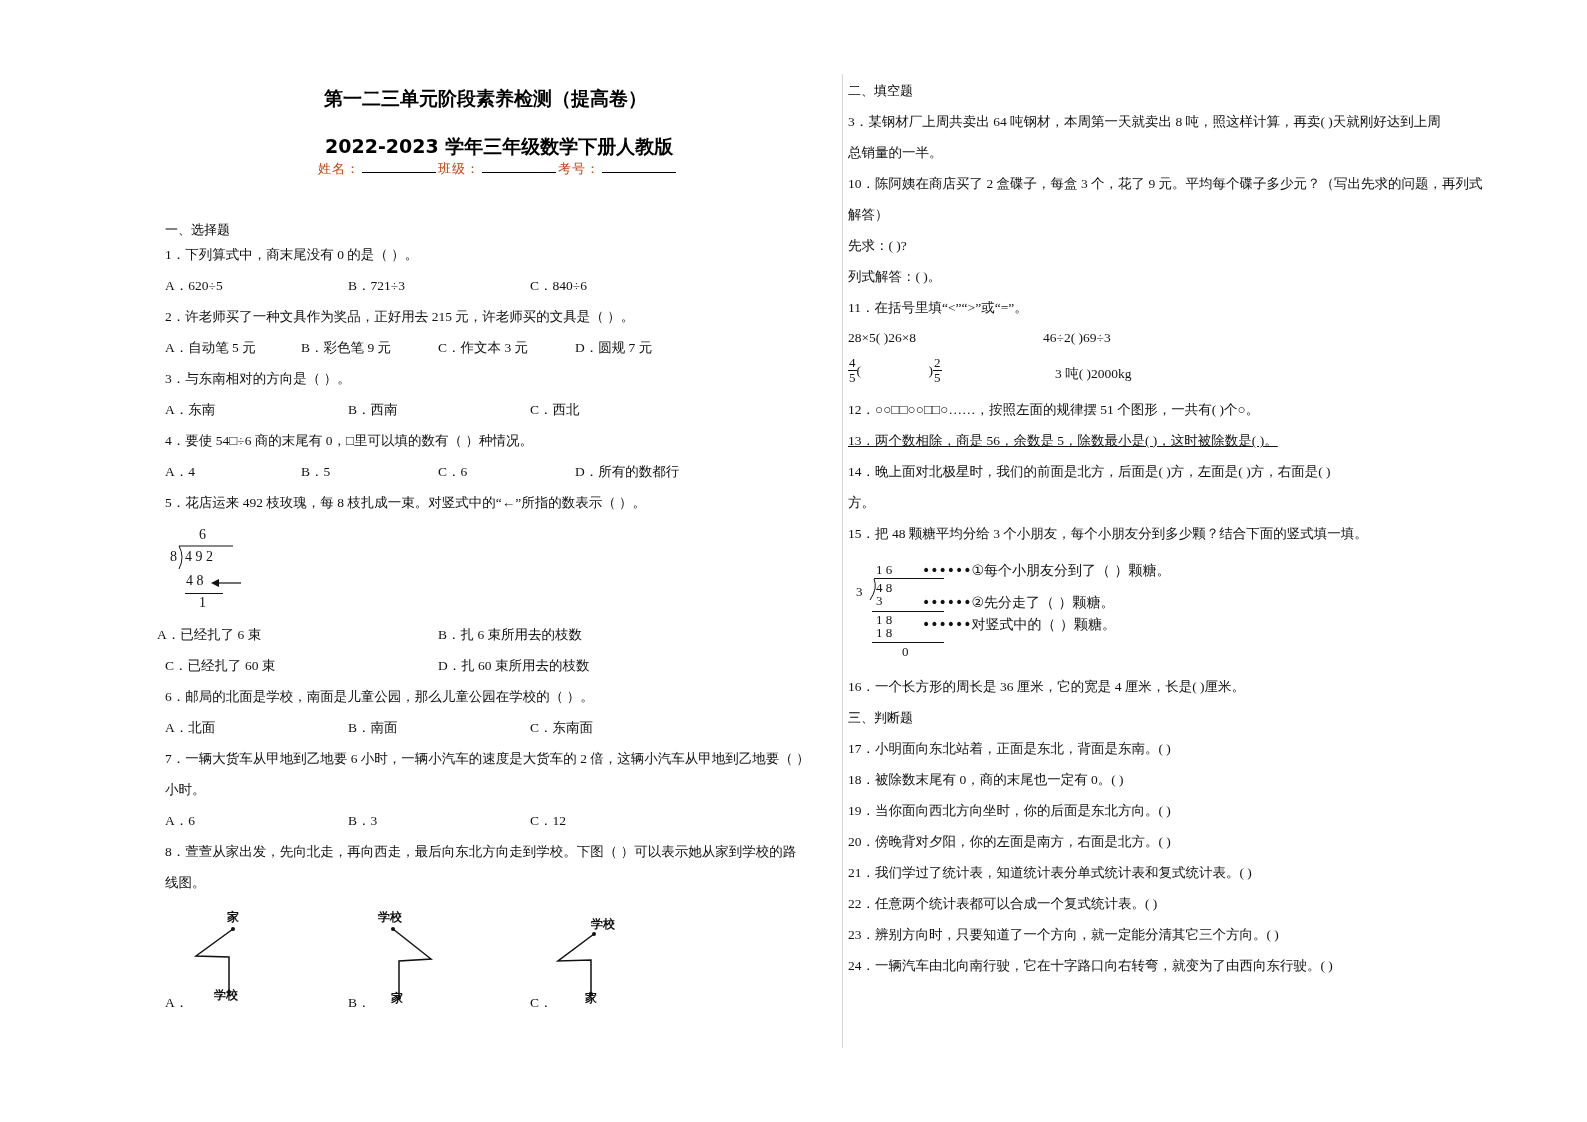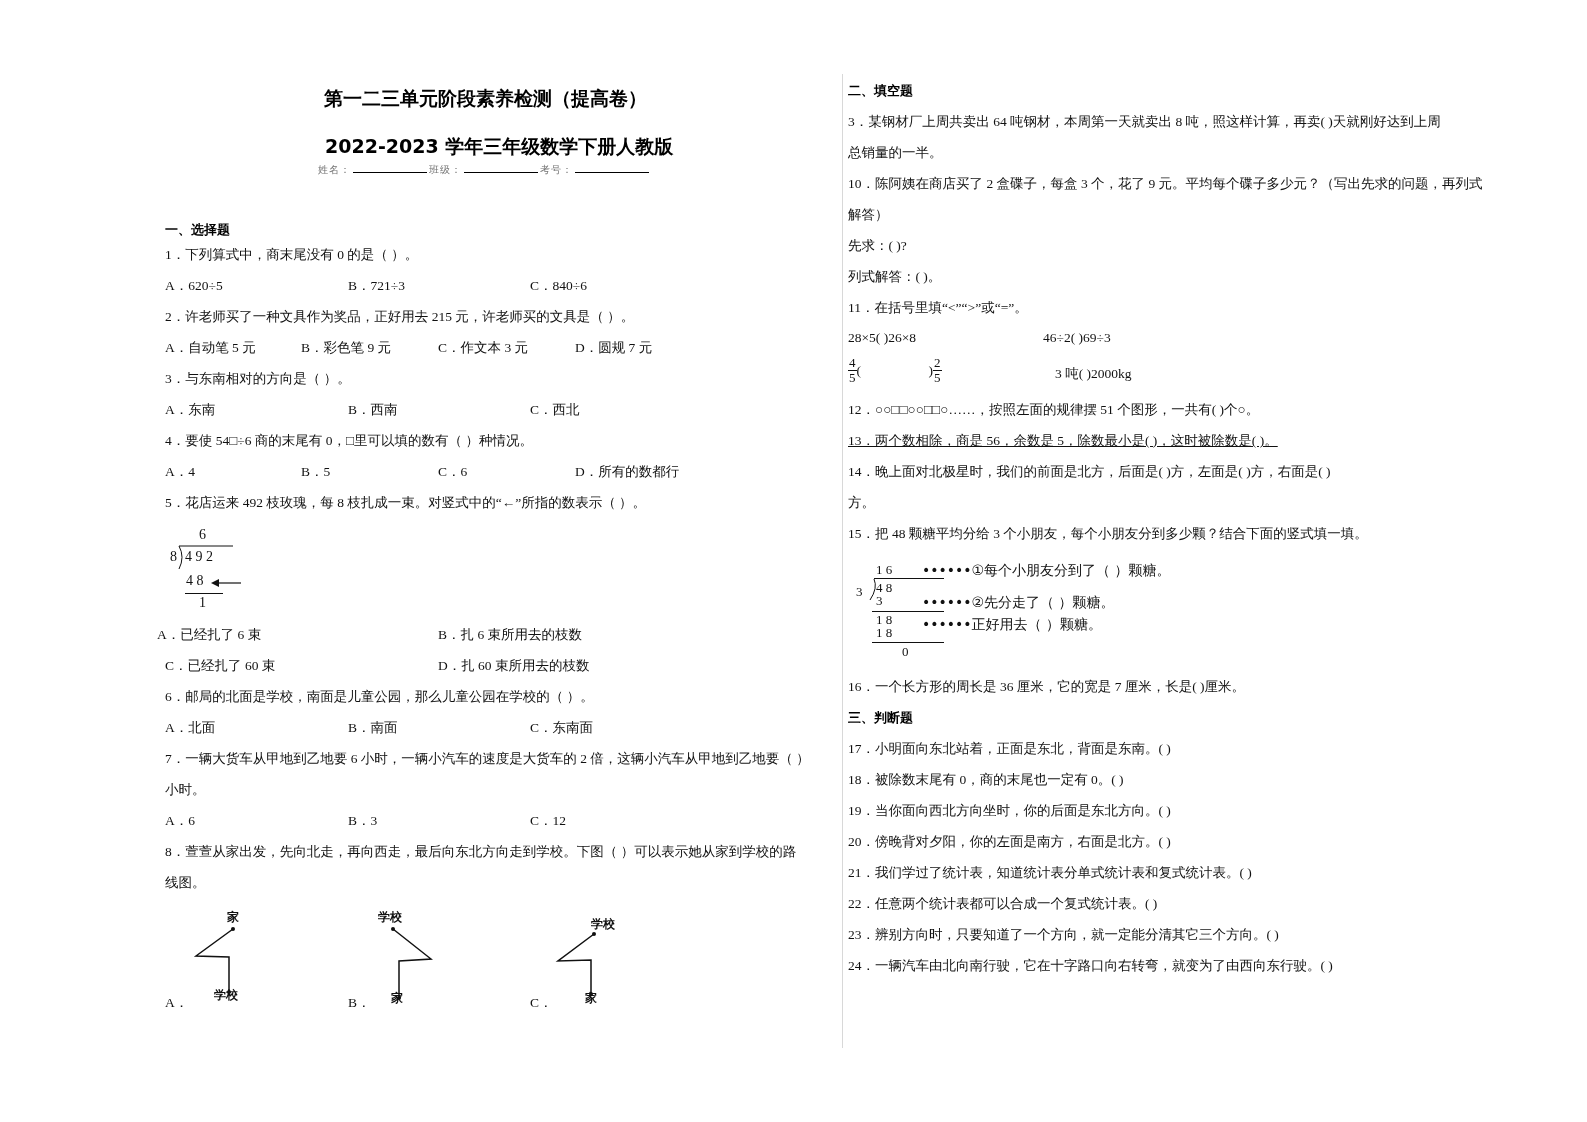--- a/index.html
+++ b/index.html
@@ -1,22 +1,22 @@
 <!DOCTYPE html>
 <html><head>
 <meta charset="utf-8">
 <style>
   html, body { margin:0; padding:0; background:#ffffff; }
   body { width:1587px; height:1122px; position:relative; overflow:hidden;
          font-family:"Liberation Serif","DejaVu Serif",serif; color:#111; }
   .abs { position:absolute; white-space:nowrap; }
   .title { font-family:"DejaVu Sans","Liberation Sans",sans-serif; font-weight:bold; font-size:19px; color:#000; }
-  .subinfo { font-size:10px; color:#737373; letter-spacing:1px; }
+  .subinfo { font-size:13px; color:#c2410c; letter-spacing:1px; }
   .blank { display:inline-block; border-bottom:1px solid #000; width:74px; height:12px; vertical-align:baseline; margin:0 2px; }
-  .sec { font-family:"DejaVu Sans","Liberation Sans",sans-serif; font-weight:bold; font-size:13px; color:#000; }
+  .sec { font-family:"DejaVu Sans","Liberation Sans",sans-serif; font-weight:normal; font-size:13px; color:#000; }
   .q { font-size:13.5px; color:#111; }
   .divider { position:absolute; left:842px; top:74px; width:1px; height:974px; background:#d8d8d8; }
   .mono { font-family:"Liberation Serif",serif; font-size:14px; }
   .frac { display:inline-flex; flex-direction:column; align-items:center; vertical-align:middle; font-size:13px; line-height:14px; }
   .frac .num { border-bottom:1px solid #111; padding:0 1px; }
   .cn { font-family:"DejaVu Sans","Liberation Sans",sans-serif; font-size:13px; }
 </style>
 </head>
 <body>
 
@@ -159,23 +159,23 @@
   <div class="abs mono" style="left:28px;top:22px;font-size:13px;line-height:12px;">4 8</div>
   <div class="abs mono" style="left:28px;top:35px;font-size:13px;line-height:12px;">3</div>
   <div class="abs" style="left:24px;top:51px;width:72px;height:1px;background:#111;"></div>
   <div class="abs mono" style="left:28px;top:54px;font-size:13px;line-height:12px;">1 8</div>
   <div class="abs mono" style="left:28px;top:67px;font-size:13px;line-height:12px;">1 8</div>
   <div class="abs" style="left:24px;top:82px;width:72px;height:1px;background:#111;"></div>
   <div class="abs mono" style="left:54px;top:84px;font-size:13px;">0</div>
 </div>
 <div class="abs cn" style="left:922px;top:562px;font-size:14px;">••••••①每个小朋友分到了（     ）颗糖。</div>
 <div class="abs cn" style="left:922px;top:594px;font-size:14px;">••••••②先分走了（     ）颗糖。</div>
-<div class="abs cn" style="left:922px;top:616px;font-size:14px;">••••••正好用去（     ）颗糖。</div>
+<div class="abs cn" style="left:922px;top:616px;font-size:14px;">••••••对竖式中的（     ）颗糖。</div>
 
-<div class="abs q" style="left:848px;top:678px;">16．一个长方形的周长是 36 厘米，它的宽是 7 厘米，长是(              )厘米。</div>
+<div class="abs q" style="left:848px;top:678px;">16．一个长方形的周长是 36 厘米，它的宽是 4 厘米，长是(              )厘米。</div>
 
 <div class="abs sec" style="left:848px;top:709px;">三、判断题</div>
 <div class="abs q" style="left:848px;top:740px;">17．小明面向东北站着，正面是东北，背面是东南。(              )</div>
 <div class="abs q" style="left:848px;top:771px;">18．被除数末尾有 0，商的末尾也一定有 0。(              )</div>
 <div class="abs q" style="left:848px;top:802px;">19．当你面向西北方向坐时，你的后面是东北方向。(              )</div>
 <div class="abs q" style="left:848px;top:833px;">20．傍晚背对夕阳，你的左面是南方，右面是北方。(              )</div>
 <div class="abs q" style="left:848px;top:864px;">21．我们学过了统计表，知道统计表分单式统计表和复式统计表。(              )</div>
 <div class="abs q" style="left:848px;top:895px;">22．任意两个统计表都可以合成一个复式统计表。(              )</div>
 <div class="abs q" style="left:848px;top:926px;">23．辨别方向时，只要知道了一个方向，就一定能分清其它三个方向。(              )</div>
 <div class="abs q" style="left:848px;top:957px;">24．一辆汽车由北向南行驶，它在十字路口向右转弯，就变为了由西向东行驶。(              )</div>

